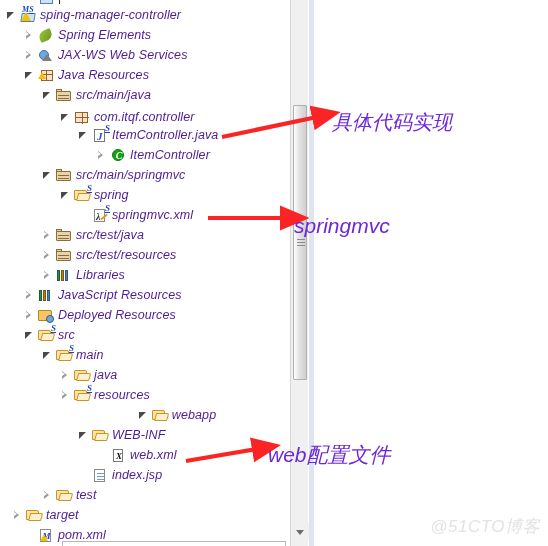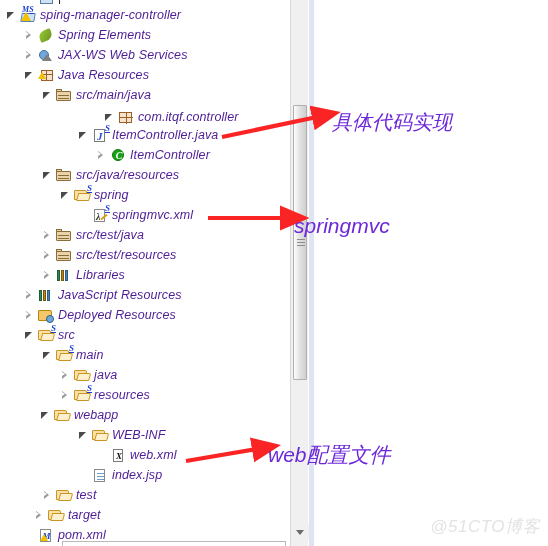--- a/index.html
+++ b/index.html
@@ -555,21 +555,21 @@
           <span class="icon">
             <div class="ic-srcfolder">
               <div class="tab2"></div>
               <div class="body"></div>
               <div class="bar" style="top:6px"></div>
               <div class="bar" style="top:9px"></div>
             </div>
           </span>
           <span class="label">src/main/java</span>
         </div>
-        <div class="tree-row" style="top: 107px; padding-left: 60px; margin-left: 44px;">
+        <div class="tree-row" style="top: 107px; padding-left: 60px;">
           <span class="twisty expanded"></span>
           <span class="icon">
             <div class="ic-package">
               <div class="h"></div>
               <div class="v"></div>
             </div>
           </span>
           <span class="label">com.itqf.controller</span>
         </div>
         <div class="tree-row" style="top: 125px; padding-left: 78px;">
@@ -596,21 +596,21 @@
         <div class="tree-row" style="top: 165px; padding-left: 42px;">
           <span class="twisty expanded"></span>
           <span class="icon">
             <div class="ic-srcfolder">
               <div class="tab2"></div>
               <div class="body"></div>
               <div class="bar" style="top:6px"></div>
               <div class="bar" style="top:9px"></div>
             </div>
           </span>
-          <span class="label">src/java/resources</span>
+          <span class="label">src/main/springmvc</span>
         </div>
         <div class="tree-row" style="top: 185px; padding-left: 60px;">
           <span class="twisty expanded"></span>
           <span class="icon">
             <div class="ic-openfolder">
               <div class="bk"></div>
               <div class="fr"></div>
             </div>
             <span class="deco-s">S</span>
           </span>
@@ -733,21 +733,21 @@
           </span>
           <span class="icon">
             <div class="ic-openfolder">
               <div class="bk"></div>
               <div class="fr"></div>
             </div>
             <span class="deco-s">S</span>
           </span>
           <span class="label">resources</span>
         </div>
-        <div class="tree-row" style="top: 405px; padding-left: 40px;">
+        <div class="tree-row" style="top: 405px; padding-left: 64px; justify-content: center;">
           <span class="twisty expanded"></span>
           <span class="icon">
             <div class="ic-openfolder">
               <div class="bk"></div>
               <div class="fr"></div>
             </div>
           </span>
           <span class="label">webapp</span>
         </div>
         <div class="tree-row" style="top: 425px; padding-left: 78px;">
@@ -785,21 +785,21 @@
             <span class="fillw"></span>
           </span>
           <span class="icon">
             <div class="ic-openfolder">
               <div class="bk"></div>
               <div class="fr"></div>
             </div>
           </span>
           <span class="label">test</span>
         </div>
-        <div class="tree-row" style="top: 505px; padding-left: 34px;">
+        <div class="tree-row" style="top: 505px; padding-left: 12px;">
           <span class="twisty collapsed">
             <span class="fillw"></span>
           </span>
           <span class="icon">
             <div class="ic-openfolder">
               <div class="bk"></div>
               <div class="fr"></div>
             </div>
           </span>
           <span class="label">target</span>

